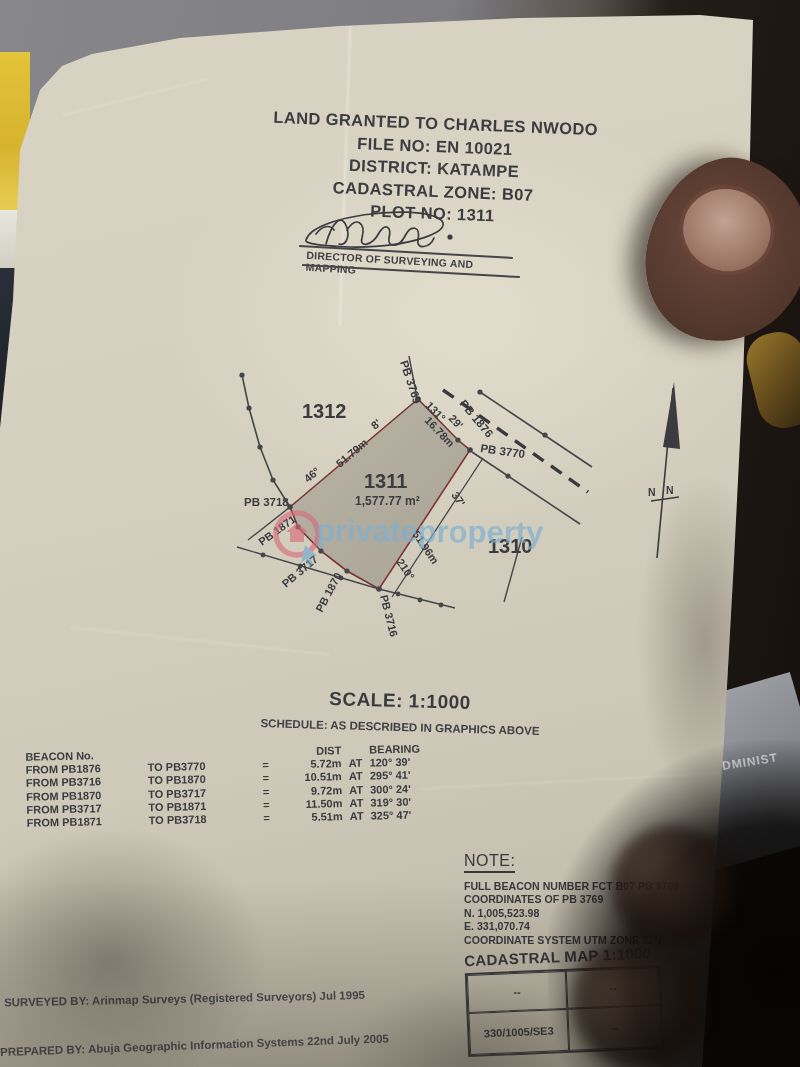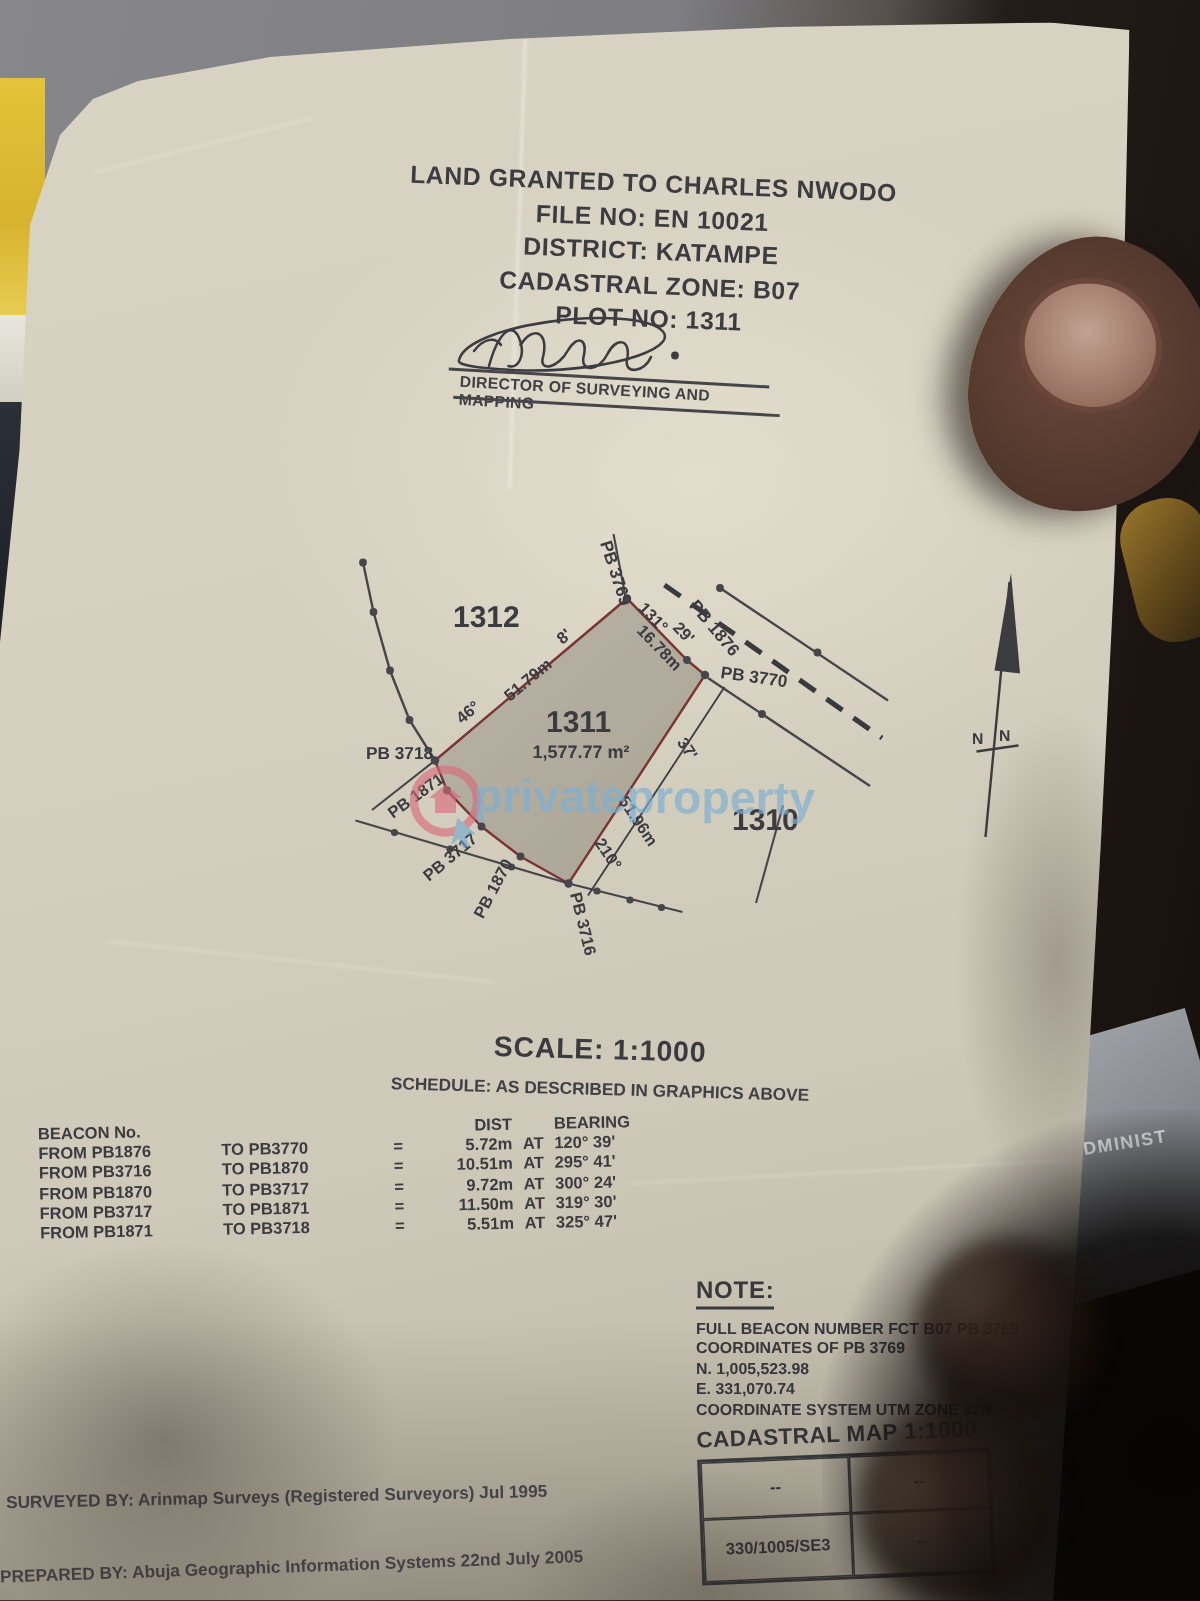--- a/index.html
+++ b/index.html
@@ -66,21 +66,21 @@
     font-size:11px;font-weight:bold;color:#3b3b40;}
   .btr{display:flex;height:13.2px;line-height:13.2px;}
   .c-from{width:122px;}
   .c-to{width:108px;}
   .c-eq{width:20px;text-align:center;}
   .c-dist{width:66px;text-align:right;}
   .c-at{width:28px;text-align:center;}
   .c-bear{width:80px;}
   
   #note-block{left:464px;top:852px;width:270px;color:#38383d;}
-  #note-heading{font-size:16px;font-weight:bold;letter-spacing:.5px;border-bottom:2.5px solid #38383d;
+  #note-heading{font-size:16px;font-weight:normal;letter-spacing:.5px;border-bottom:2.5px solid #38383d;
     display:inline-block;padding-bottom:1px;margin-bottom:7px;}
   .note-line{font-size:10.6px;font-weight:bold;line-height:13.4px;}
   
   #cad-block{left:466px;top:948px;transform:rotate(-2.4deg);color:#36363b;}
   #cad-title{font-size:15px;font-weight:bold;letter-spacing:.3px;margin-bottom:4px;}
   #cad-table{width:192px;border:2px solid #3a3a3f;border-collapse:collapse;}
   #cad-table div.row{display:flex;}
   .cad-cell{border:1px solid #3a3a3f;display:flex;align-items:center;justify-content:center;
     font-size:11px;font-weight:bold;}
   .cc-a{width:97px;height:36px;}

